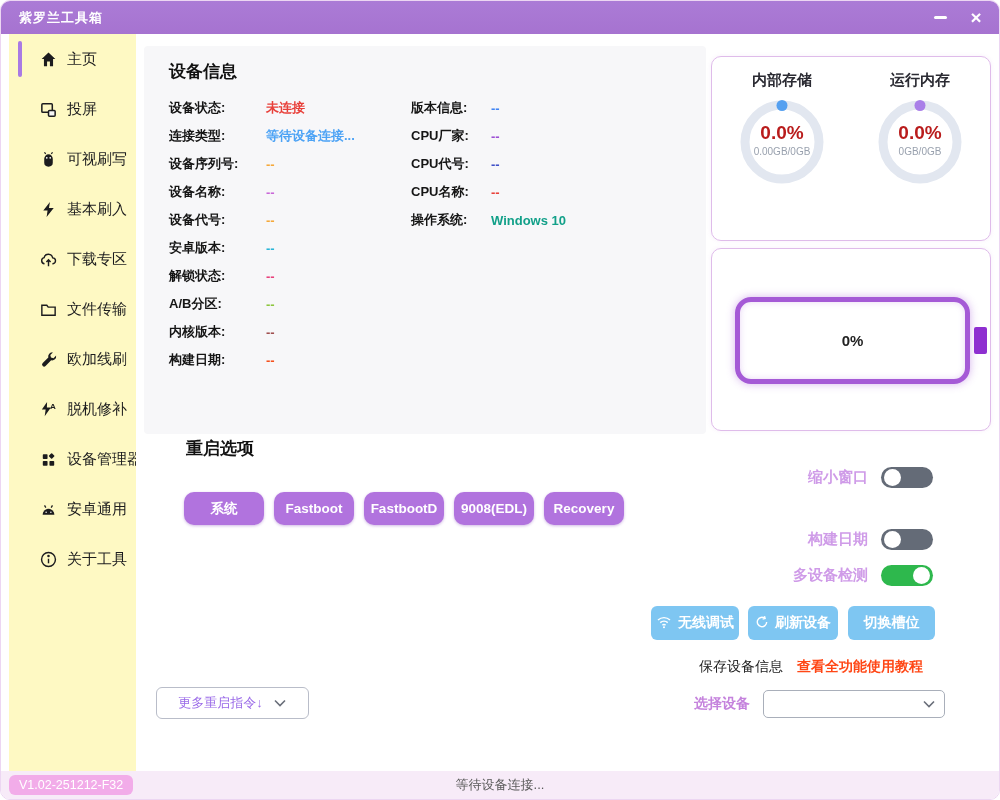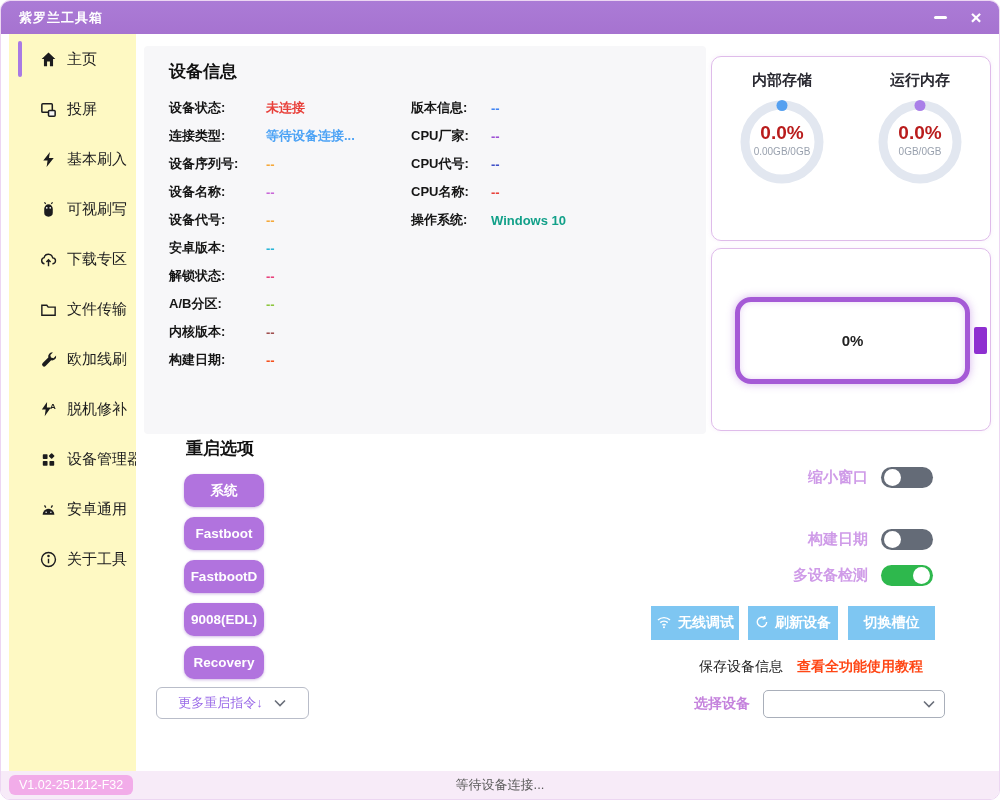--- a/index.html
+++ b/index.html
@@ -71,21 +71,21 @@
   .battery-body {
     position:absolute; left:23px; top:48px; width:235px; height:87px;
     border:5px solid #a55ad6; border-radius:16px;
     box-shadow:0 0 8px rgba(165,90,214,0.45), inset 0 0 6px rgba(165,90,214,0.25);
     display:flex; align-items:center; justify-content:center;
   }
   .battery-pct { font-size:15px; font-weight:bold; color:#222; }
   .battery-nub { position:absolute; left:262px; top:78px; width:13px; height:27px; background:#8e2fd0; border-radius:2px; }
   
   .restart-title { position:absolute; left:50px; top:403px; font-size:17px; font-weight:bold; color:#111; }
-  .restart-col { position:absolute; left:48px; top:440px; display:flex; flex-direction:column; gap:10px; }
+  .restart-col { position:absolute; left:48px; top:458px; display:flex; gap:10px; }
   .restart-btn {
     width:80px; height:33px; background:#b173de; color:#fff; font-weight:bold; font-size:13.5px;
     border:none; border-radius:10px; cursor:pointer; box-shadow:0 1px 3px rgba(140,80,190,0.4);
     font-family:inherit;
   }
   .more-select {
     position:absolute; left:20px; top:653px; width:153px; height:32px;
     background:#fff; border:1px solid #b9bdc9; border-radius:6px;
     display:flex; align-items:center; justify-content:center; gap:10px; cursor:pointer;
   }
@@ -93,21 +93,21 @@
   .chev svg { display:block; }
   
   .toggle-row { position:absolute; right:66px; height:22px; display:flex; align-items:center; gap:13px; }
   .toggle-label { color:#cf9be8; font-size:15px; font-weight:bold; }
   .toggle { width:52px; height:21px; border-radius:11px; position:relative; cursor:pointer; background:#646b77; }
   .toggle .knob { position:absolute; top:2px; width:17px; height:17px; border-radius:50%; background:#fff; left:3px; transition:left .1s; }
   .toggle.on { background:#2eb84d; }
   .toggle.on .knob { left:32px; }
   
   .blue-btn {
-    position:absolute; top:572px; height:34px; background:#7ec6f2; border:none; border-radius:0;
+    position:absolute; top:572px; height:34px; background:#7ec6f2; border:none; border-radius:6px;
     color:#fff; font-weight:bold; font-size:14px; cursor:pointer;
     display:flex; align-items:center; justify-content:center; gap:6px; font-family:inherit;
   }
   
   .save-row { position:absolute; left:563px; top:624px; display:flex; align-items:center; gap:14px; }
   .save-info { font-size:14px; color:#222; font-weight:500; cursor:pointer; }
   .tutorial-link { font-size:14px; color:#ff4716; font-weight:bold; cursor:pointer; }
   .select-row { position:absolute; left:558px; top:656px; display:flex; align-items:center; gap:13px; }
   .select-label { color:#c583dd; font-size:14px; font-weight:bold; }
   .device-select {
@@ -157,36 +157,36 @@
           <svg viewBox="0 0 20 20" fill="none" stroke="#1c1c1e" stroke-width="1.6">
             <rect x="3" y="4" width="11" height="9" rx="1"></rect>
             <rect x="10" y="11" width="7" height="6" rx="1" fill="#f5f5f5"></rect>
           </svg>
         </span>
       <span class="side-label">投屏</span>
     </div>
     <div class="side-item">
       <span class="side-icon">
           <svg viewBox="0 0 20 20">
-            <path d="M11.5 2 L4.5 11 H9 L8 18 L15.5 8.3 H10.5 Z" fill="#1c1c1e"></path>
-          </svg>
-        </span>
-      <span class="side-label">基本刷入</span>
-    </div>
-    <div class="side-item">
-      <span class="side-icon">
-          <svg viewBox="0 0 20 20">
             <line x1="7" y1="4.2" x2="5.8" y2="2.4" stroke="#1c1c1e" stroke-width="1.3"></line>
             <line x1="13" y1="4.2" x2="14.2" y2="2.4" stroke="#1c1c1e" stroke-width="1.3"></line>
             <path d="M5.5 9.5 a4.5 5 0 0 1 9 0 v4 a4.5 4 0 0 1 -9 0 Z" fill="#1c1c1e"></path>
             <circle cx="8.2" cy="8.2" r="0.9" fill="#fff"></circle>
             <circle cx="11.8" cy="8.2" r="0.9" fill="#fff"></circle>
           </svg>
         </span>
       <span class="side-label">可视刷写</span>
+    </div>
+    <div class="side-item">
+      <span class="side-icon">
+          <svg viewBox="0 0 20 20">
+            <path d="M11.5 2 L4.5 11 H9 L8 18 L15.5 8.3 H10.5 Z" fill="#1c1c1e"></path>
+          </svg>
+        </span>
+      <span class="side-label">基本刷入</span>
     </div>
     <div class="side-item">
       <span class="side-icon">
           <svg viewBox="0 0 20 20" fill="none" stroke="#1c1c1e" stroke-width="1.5">
             <path d="M5.8 14.5 a3.3 3.3 0 0 1 -.4 -6.5 a4.6 4.6 0 0 1 9 .3 a3 3 0 0 1 -.3 6.2"></path>
             <path d="M10 17 V10.5 M7.8 12.6 L10 10.2 L12.2 12.6"></path>
           </svg>
         </span>
       <span class="side-label">下载专区</span>
     </div>

